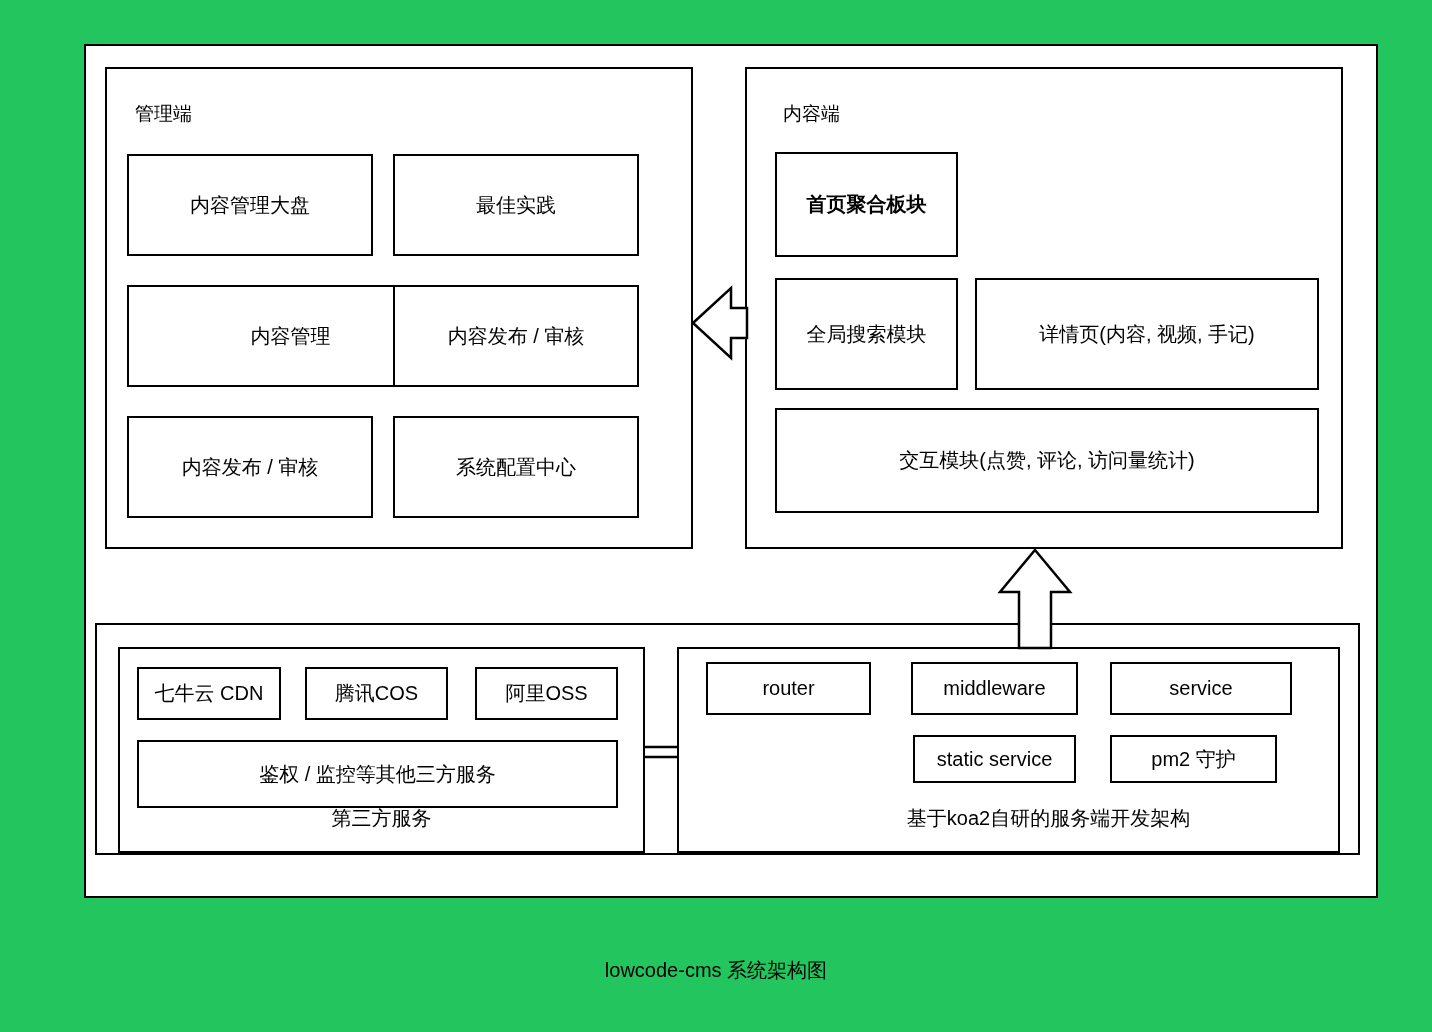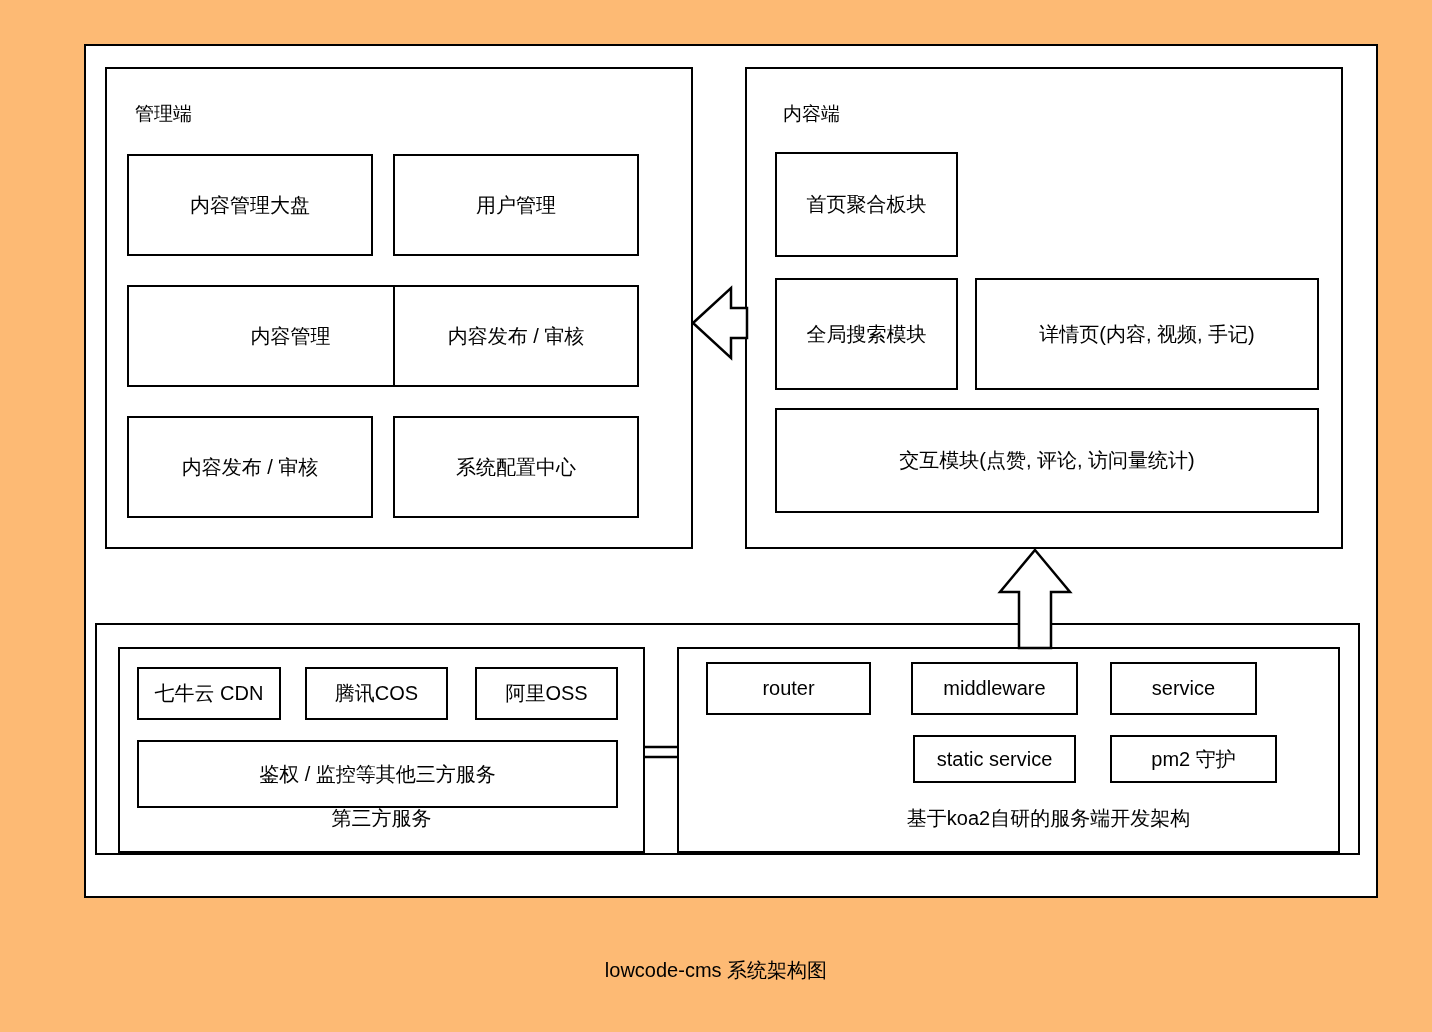--- a/index.html
+++ b/index.html
@@ -2,21 +2,21 @@
 <html><head>
 <meta charset="utf-8">
 <style>
   html,body{margin:0;padding:0;background:#ffffff;}
   body{
     width:1432px;height:1032px;
     font-family:"Liberation Sans","DejaVu Sans",sans-serif;
     color:#000000;
     -webkit-font-smoothing:antialiased;
   }
-  #canvas{position:relative;width:1432px;height:1032px;overflow:hidden;background:#fdba74;}
+  #canvas{position:relative;width:1432px;height:1032px;overflow:hidden;background:#22c55e;}
 
   .bx{position:absolute;box-sizing:border-box;border:2px solid #000;background:#fff;}
   .bx-thick{border-width:2.5px;}
 
   .label-tl{
     position:absolute;
     font-size:19px;
     line-height:22px;
     white-space:nowrap;
   }
@@ -49,32 +49,32 @@
 <body>
 
 <div id="canvas">
 
   <div class="bx bx-thick" style="left:84px;top:44px;width:1294px;height:854px;"></div>
 
   <div class="bx" style="left:105px;top:67px;width:588px;height:482px;"></div>
   <div class="label-tl" style="left:135px;top:103px;">管理端</div>
 
   <div class="cell" style="left:127px;top:154px;width:246px;height:102px;">内容管理大盘</div>
-  <div class="cell" style="left:393px;top:154px;width:246px;height:102px;">用户管理</div>
+  <div class="cell" style="left:393px;top:154px;width:246px;height:102px;">最佳实践</div>
 
   <div class="cell" style="left:127px;top:285px;width:288px;height:102px;padding-left:45px;">内容管理</div>
   <div class="cell" style="left:393px;top:285px;width:246px;height:102px;">内容发布 / 审核</div>
 
   <div class="cell" style="left:127px;top:416px;width:246px;height:102px;">内容发布 / 审核</div>
   <div class="cell" style="left:393px;top:416px;width:246px;height:102px;">系统配置中心</div>
 
   <div class="bx" style="left:745px;top:67px;width:598px;height:482px;"></div>
   <div class="label-tl" style="left:783px;top:103px;">内容端</div>
 
-  <div class="cell" style="left:775px;top:152px;width:183px;height:105px;">首页聚合板块</div>
+  <div class="cell" style="left:775px;top:152px;width:183px;height:105px;font-weight:bold;">首页聚合板块</div>
 
   <div class="cell" style="left:775px;top:278px;width:183px;height:112px;">全局搜索模块</div>
   <div class="cell" style="left:975px;top:278px;width:344px;height:112px;">详情页(内容, 视频, 手记)</div>
 
   <div class="cell" style="left:775px;top:408px;width:544px;height:105px;">交互模块(点赞, 评论, 访问量统计)</div>
 
   <svg class="arrow" style="left:693px;top:280px;width:54px;height:86px;" viewBox="0 0 54 86">
     <path d="M 0 43 L 38 8 L 38 28 L 54 28 L 54 58 L 38 58 L 38 78 Z"></path>
   </svg>
 
@@ -92,21 +92,21 @@
 
   <svg class="conn" style="left:645px;top:744px;width:33px;height:16px;" viewBox="0 0 33 16">
     <line x1="0" y1="3" x2="33" y2="3"></line>
     <line x1="0" y1="13" x2="33" y2="13"></line>
   </svg>
 
   <div class="bx" style="left:677px;top:647px;width:663px;height:206px;"></div>
 
   <div class="cell lat" style="left:706px;top:662px;width:165px;height:53px;">router</div>
   <div class="cell lat" style="left:911px;top:662px;width:167px;height:53px;">middleware</div>
-  <div class="cell lat" style="left:1110px;top:662px;width:147px;height:53px;">service</div>
+  <div class="cell lat" style="left:1110px;top:662px;width:182px;height:53px;">service</div>
 
   <div class="cell lat" style="left:913px;top:735px;width:163px;height:48px;">static service</div>
   <div class="cell lat" style="left:1110px;top:735px;width:167px;height:48px;">pm2 守护</div>
 
   <div class="panel-caption" style="left:717px;top:798px;width:663px;height:40px;">基于koa2自研的服务端开发架构</div>
 
   <svg class="arrow" style="left:1000px;top:550px;width:70px;height:98px;" viewBox="0 0 70 98">
     <path d="M 35 0 L 70 42 L 51 42 L 51 98 L 19 98 L 19 42 L 0 42 Z"></path>
   </svg>
 

